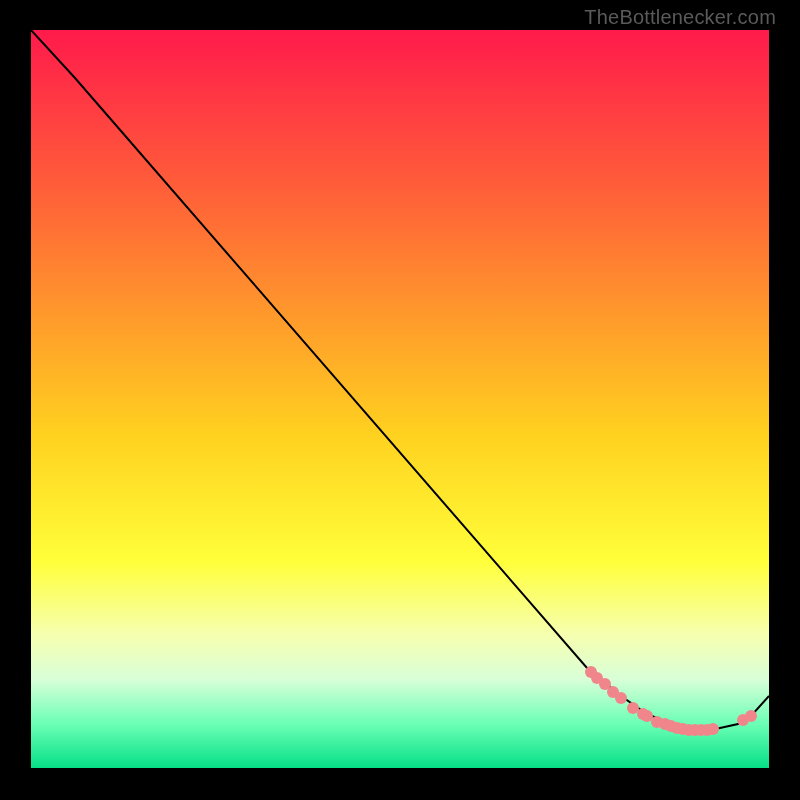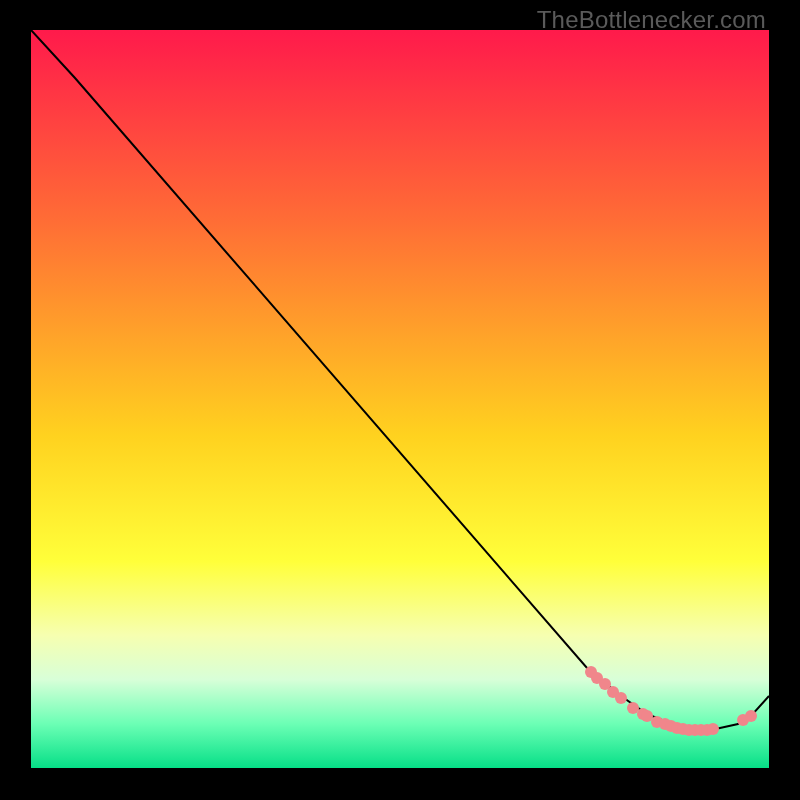--- a/index.html
+++ b/index.html
@@ -1,20 +1,20 @@
 <!DOCTYPE html>
 <html><head>
 <meta charset="utf-8">
 <style>
   html,body{margin:0;padding:0;width:800px;height:800px;background:#000;overflow:hidden;font-family:Arial,Helvetica,sans-serif}
   .frame{position:absolute;left:0;top:0;width:800px;height:800px;background:#000}
   .plot{position:absolute;left:31px;top:30px;width:738px;height:738px;overflow:hidden}
   .grad{position:absolute;left:0;top:0;width:100%;height:100%}
   .overlay{position:absolute;left:0;top:0;width:738px;height:738px}
-  .attr{position:absolute;right:34px;top:6px;color:#5a5a5a;font-size:24px;font-weight:500;letter-spacing:.2px}
+  .attr{position:absolute;right:24px;top:6px;color:#5a5a5a;font-size:20px;font-weight:500;letter-spacing:.2px}
 </style>
 </head>
 <body>
 
 <div class="frame">
   <div class="attr">TheBottlenecker.com</div>
 
   <div class="plot">
     <svg class="grad" viewBox="0 0 738 738" preserveAspectRatio="none">
       <defs>

